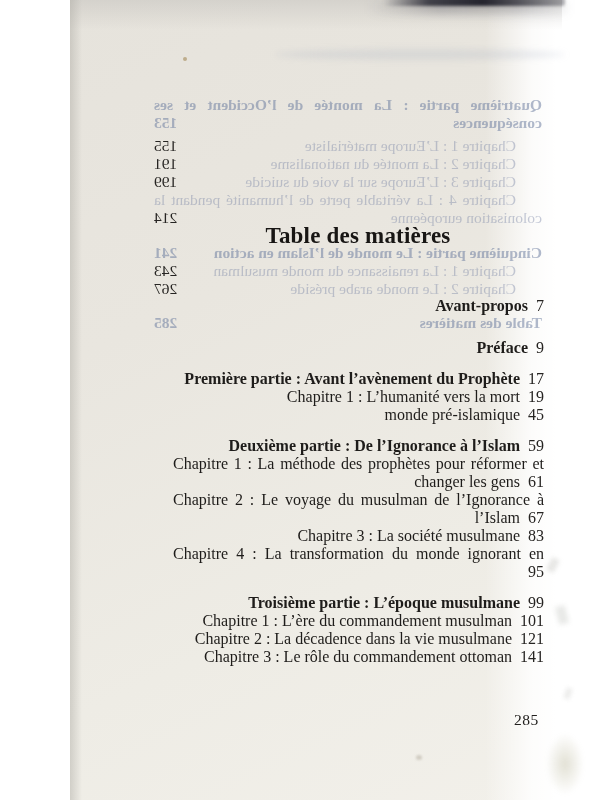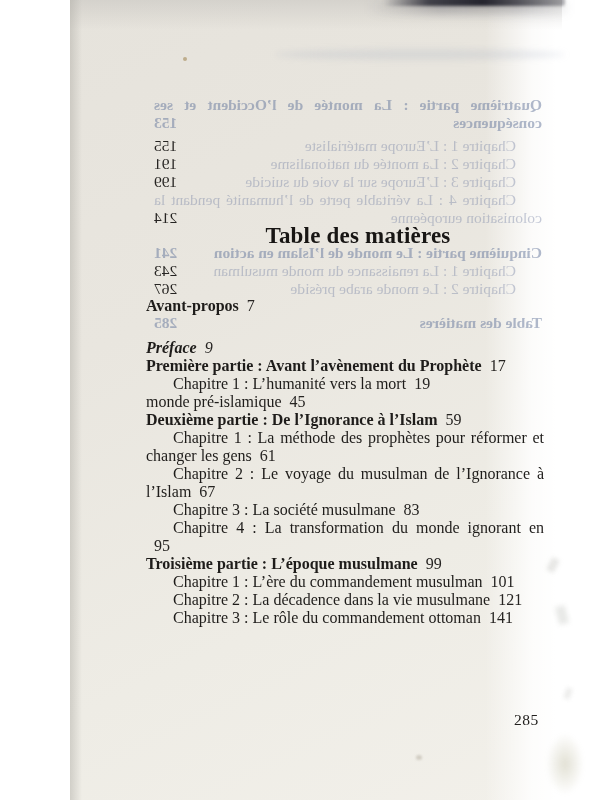--- a/index.html
+++ b/index.html
@@ -34,27 +34,27 @@
   .bleed .bk{margin-top:0;}
   .bleed .bk2{margin-top:17px;}
   .bleed .bk3{margin-top:16px;}
   .bleed-smudge{position:absolute;left:205px;top:49px;width:290px;height:11px;border-radius:50%;
     background:rgba(148,158,184,0.18);filter:blur(3px);}
 
   
   .content{position:absolute;left:76px;top:0;width:398px;color:#1e1c1a;font-size:16px;line-height:18px;}
   .title{margin:222px 0 0 0;padding-left:26px;height:28px;line-height:28px;text-align:center;
     font-size:23px;font-weight:bold;color:#181614;letter-spacing:0.2px;}
-  .row{display:flex;justify-content:flex-start;align-items:baseline;}
+  .row{display:flex;justify-content:flex-end;align-items:baseline;}
   .num{padding-left:8px;white-space:nowrap;color:#262422;}
   .front-row{font-weight:bold;}
   .front-row .num{font-weight:normal;}
   .fm0{margin-top:47px;}
-  .fm1{margin-top:24px;font-style:italic;}
-  .sec{}
+  .fm1{margin-top:24px;}
+  .sec{margin-top:13px;}
   .part-row .lbl{font-weight:bold;}
   .chap-row{padding-left:27px;}
   .chap-line1{padding-left:27px;text-align:justify;text-align-last:justify;height:18px;overflow:hidden;}
   .ital{}
 
   .folio{position:absolute;left:444px;top:711px;font-size:15.5px;letter-spacing:0.5px;color:#22201e;}
 
   
   .speck{position:absolute;border-radius:50%;}
   .speck-a{left:113px;top:57px;width:4px;height:4px;background:rgba(150,118,60,0.5);filter:blur(0.5px);}

